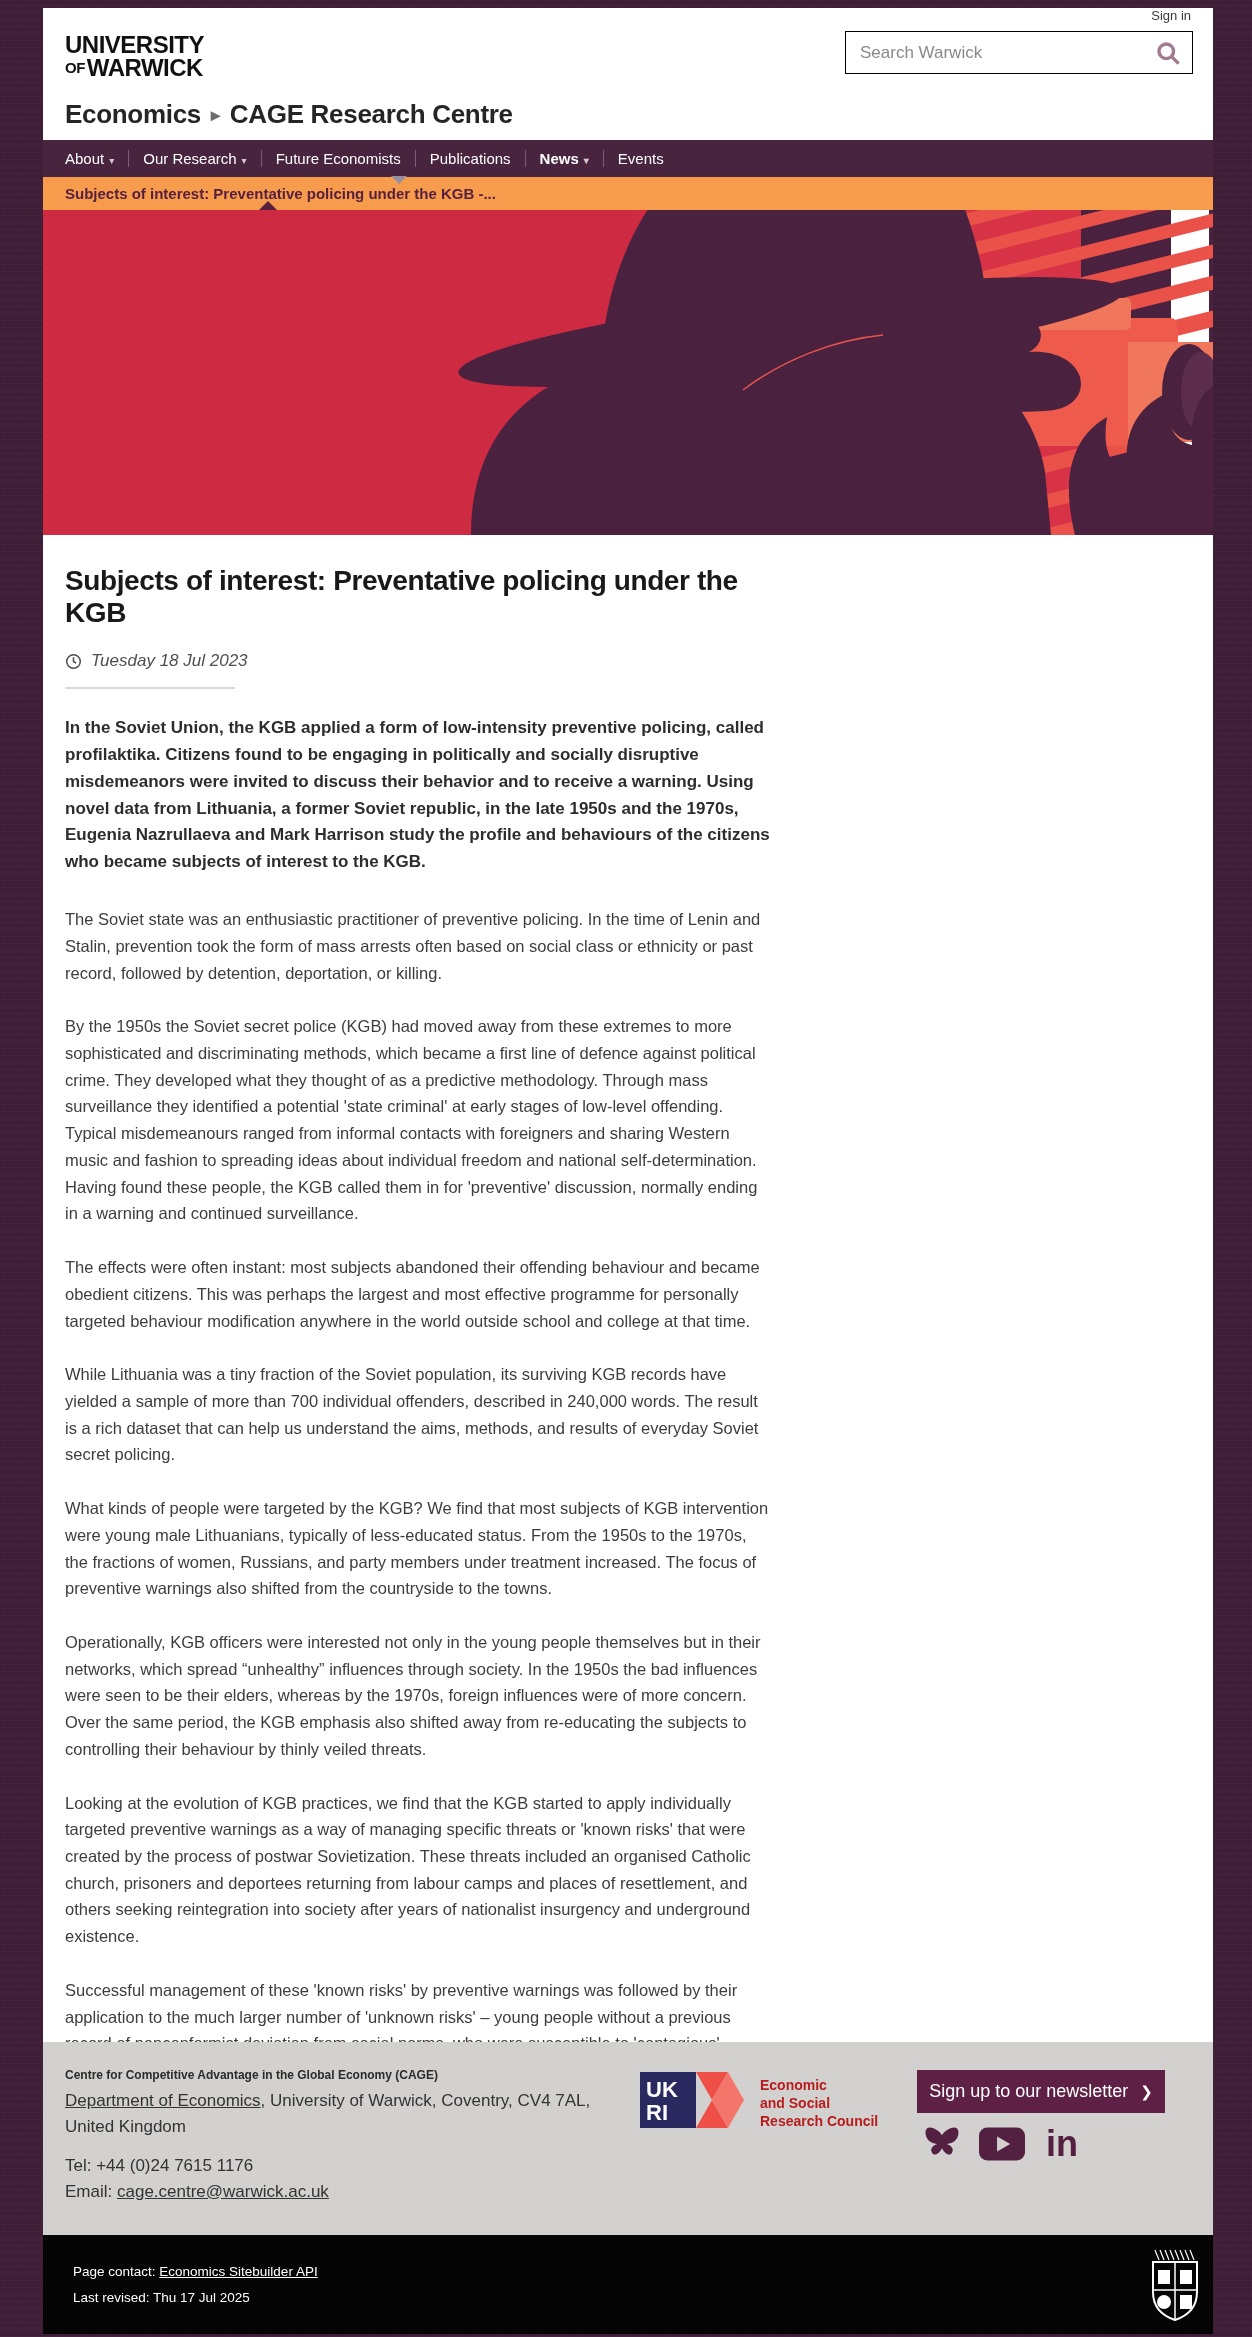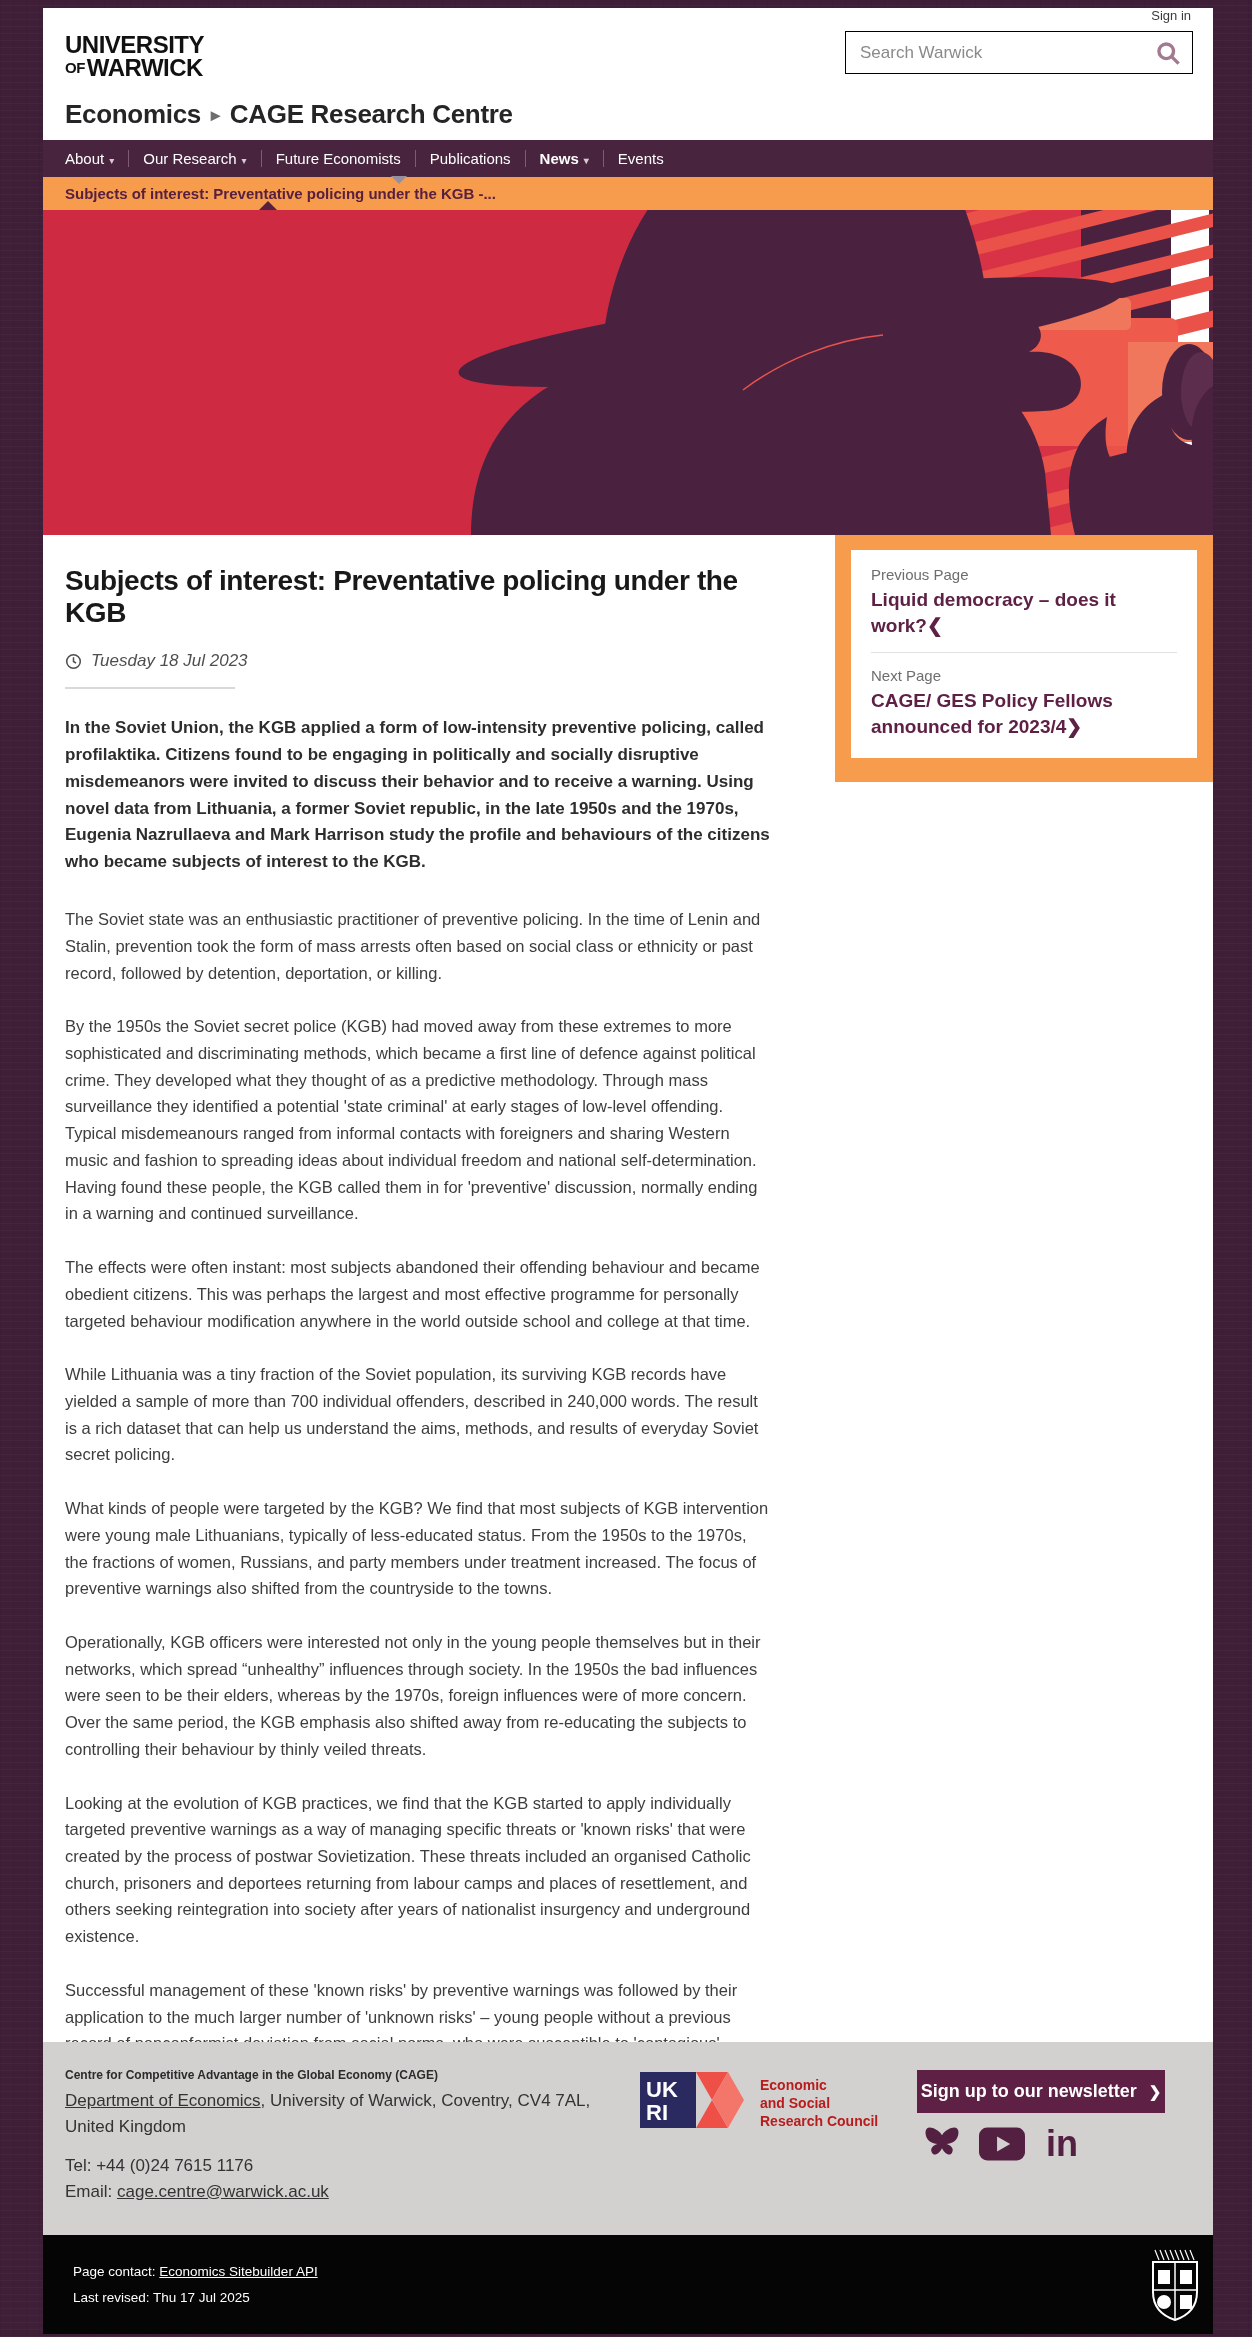--- a/index.html
+++ b/index.html
@@ -65,21 +65,21 @@
   
   .footer-grey { position:relative; background:#d2d1d0; height:193px; padding:26px 0 0 22px; }
   .addr-bold { font-size:12px; font-weight:bold; color:#2b2b2b; margin-bottom:6px; }
   .addr { font-size:17px; color:#333; line-height:1.5; }
   .addr a, .contact a { color:inherit; text-decoration:underline; cursor:pointer; }
   .addr-contact { margin-top:14px; font-size:17px; color:#333; line-height:1.5; }
   .ukri-block { position:absolute; left:597px; top:30px; display:flex; align-items:flex-start; }
   .ukri-logo { width:108px; height:56px; position:relative; }
   .esrc { margin-left:12px; font-size:14px; font-weight:bold; color:#b91c1c; line-height:1.3; padding-top:4px; }
   .esrc span { display:block; }
-  .newsletter-btn { position:absolute; left:874px; top:28px; width:248px; height:43px; background:#5e2145; color:#fff; font-size:18px; font-weight:bold; display:flex; align-items:center; justify-content:center; cursor:pointer; }
+  .newsletter-btn { position:absolute; left:874px; top:28px; width:248px; height:43px; background:#5e2145; color:#fff; font-size:18px; font-weight:normal; display:flex; align-items:center; justify-content:center; cursor:pointer; }
   .newsletter-btn .chev { margin-left:12px; font-size:15px; }
   .socials { position:absolute; left:876px; top:82px; display:flex; align-items:center; gap:14px; }
   .social { width:46px; height:40px; display:flex; align-items:center; justify-content:center; cursor:pointer; }
   .linkedin-txt { font-size:36px; font-weight:bold; color:#542042; line-height:1; font-family:"Liberation Sans",sans-serif; }
 
   
   .footer-black { position:relative; background:#050505; height:99px; padding:24px 0 0 30px; color:#fff; }
   .contact { font-size:13.5px; line-height:1.9; }
   .crest { position:absolute; right:14px; top:13px; }
 </style>
@@ -176,29 +176,20 @@
       <p class="body">By the 1950s the Soviet secret police (KGB) had moved away from these extremes to more sophisticated and discriminating methods, which became a first line of defence against political crime. They developed what they thought of as a predictive methodology. Through mass surveillance they identified a potential 'state criminal' at early stages of low-level offending. Typical misdemeanours ranged from informal contacts with foreigners and sharing Western music and fashion to spreading ideas about individual freedom and national self-determination. Having found these people, the KGB called them in for 'preventive' discussion, normally ending in a warning and continued surveillance.</p>
       <p class="body">The effects were often instant: most subjects abandoned their offending behaviour and became obedient citizens. This was perhaps the largest and most effective programme for personally targeted behaviour modification anywhere in the world outside school and college at that time.</p>
       <p class="body">While Lithuania was a tiny fraction of the Soviet population, its surviving KGB records have yielded a sample of more than 700 individual offenders, described in 240,000 words. The result is a rich dataset that can help us understand the aims, methods, and results of everyday Soviet secret policing.</p>
       <p class="body">What kinds of people were targeted by the KGB? We find that most subjects of KGB intervention were young male Lithuanians, typically of less-educated status. From the 1950s to the 1970s, the fractions of women, Russians, and party members under treatment increased. The focus of preventive warnings also shifted from the countryside to the towns.</p>
       <p class="body">Operationally, KGB officers were interested not only in the young people themselves but in their networks, which spread “unhealthy” influences through society. In the 1950s the bad influences were seen to be their elders, whereas by the 1970s, foreign influences were of more concern. Over the same period, the KGB emphasis also shifted away from re-educating the subjects to controlling their behaviour by thinly veiled threats.</p>
       <p class="body">Looking at the evolution of KGB practices, we find that the KGB started to apply individually targeted preventive warnings as a way of managing specific threats or 'known risks' that were created by the process of postwar Sovietization. These threats included an organised Catholic church, prisoners and deportees returning from labour camps and places of resettlement, and others seeking reintegration into society after years of nationalist insurgency and underground existence.</p>
       <p class="body">Successful management of these 'known risks' by preventive warnings was followed by their application to the much larger number of 'unknown risks' – young people without a previous record of nonconformist deviation from social norms, who were susceptible to 'contagious' foreign influences and were drawn to 'unhealthy' ideas and behaviours. Because of this, the proportion of KGB interventions directed at 'unknown risks' increased through the postwar years.</p>
 
     </div>
 
-    <div class="pager">
-      <div class="pager-inner">
-        <div class="pager-label">Previous Page</div>
-        <div class="pager-link"><span>Liquid democracy – does it work?</span><span>❮</span></div>
-        <div class="pager-divider"></div>
-        <div class="pager-label">Next Page</div>
-        <div class="pager-link"><span>CAGE/ GES Policy Fellows announced for 2023/4</span><span>❯</span></div>
-      </div>
-    </div>
   </div>
 
   <div class="footer-grey">
     <div class="addr-bold">Centre for Competitive Advantage in the Global Economy (CAGE)</div>
     <div class="addr">
       <a>Department of Economics</a><span>, University of Warwick, Coventry, CV4 7AL,</span><br>
       <span>United Kingdom</span>
     </div>
     <div class="addr-contact">
       <span>Tel: +44 (0)24 7615 1176</span><br>

